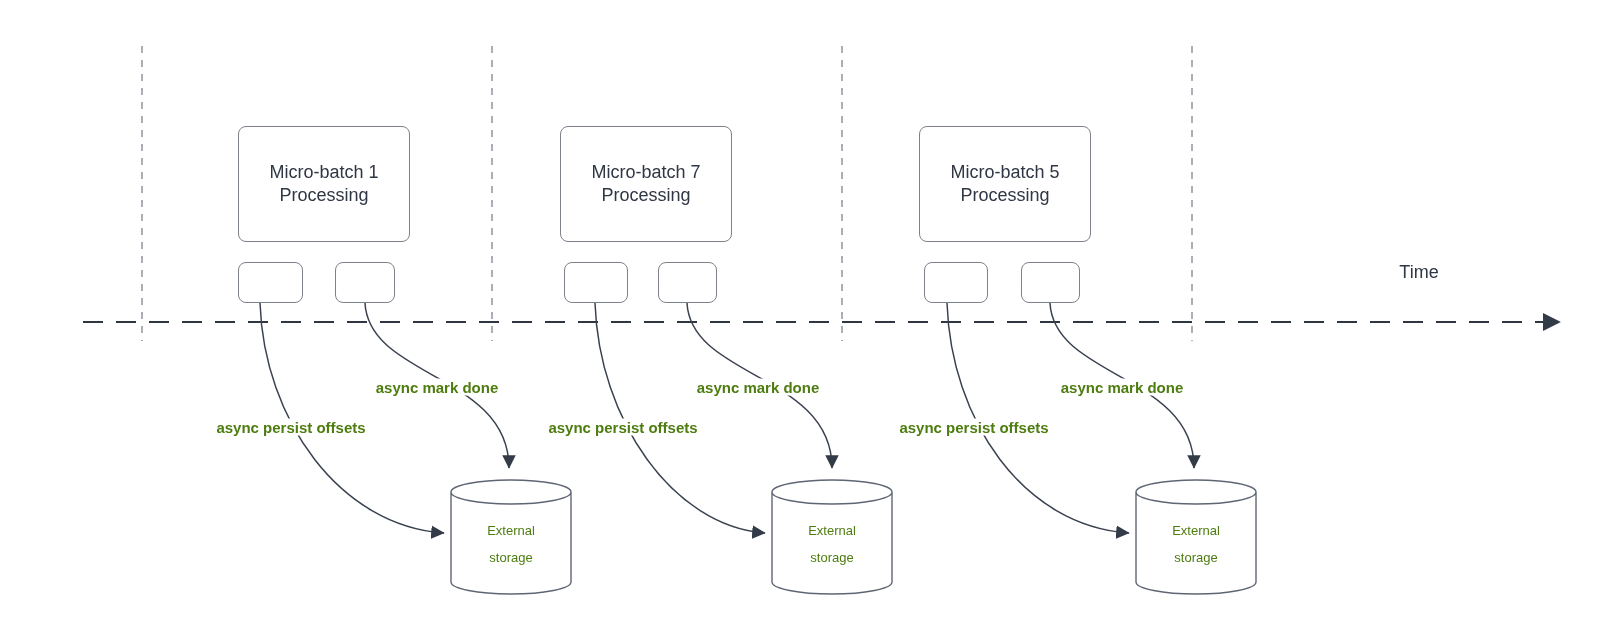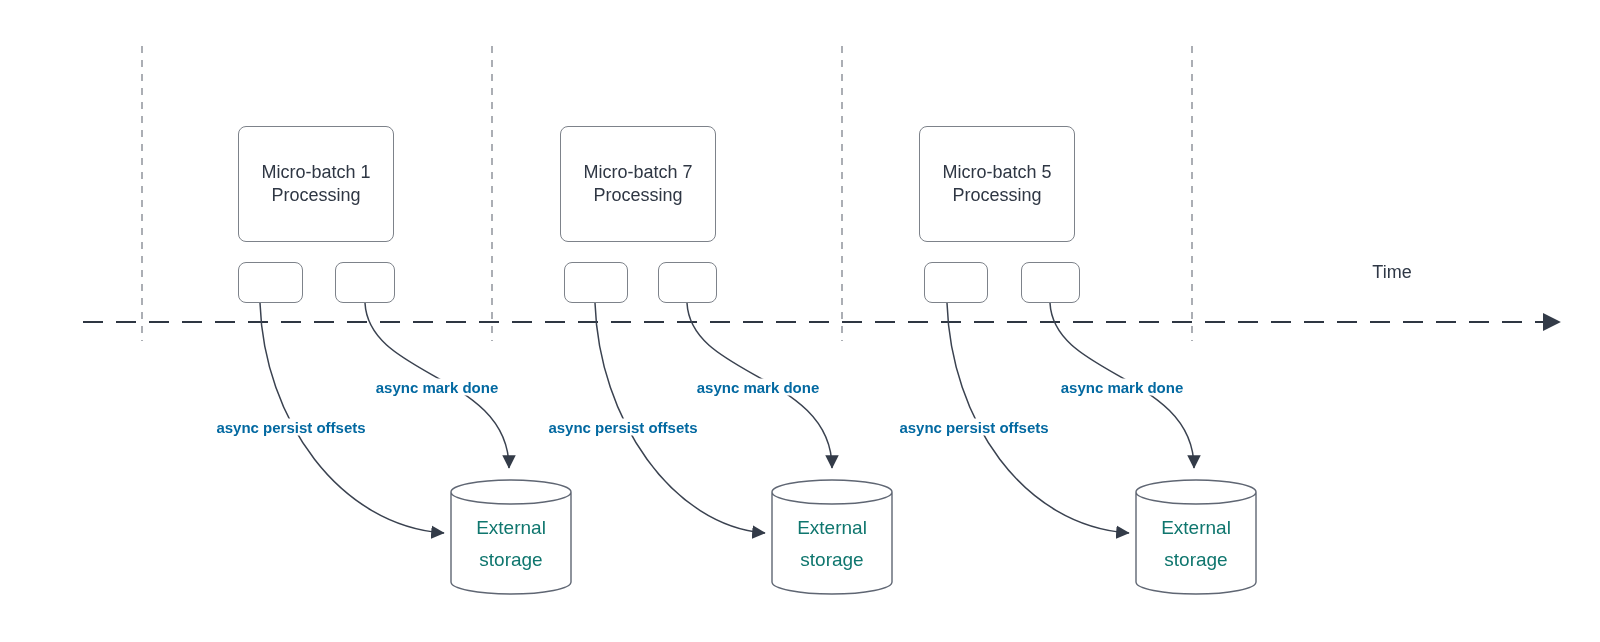--- a/index.html
+++ b/index.html
@@ -12,47 +12,48 @@
   }
   .layer{position:absolute;left:0;top:0;}
   .node{
     position:absolute;
     box-sizing:border-box;
     border:1px solid #7d828a;
     border-radius:8px;
     background:#ffffff;
   }
   .batch-box{
-    width:156px;height:116px;top:126px;
+    width:172px;height:116px;top:126px;
     display:flex;align-items:center;justify-content:center;
     text-align:center;
     font-size:18px;line-height:23px;color:#2f3744;
     white-space:pre-line;
   }
   .task-box{height:41px;top:262px;}
   .conn-label{
     position:absolute;
     transform:translate(-50%,-50%);
     background:#ffffff;
     padding:0 3px;
-    font-size:15px;font-weight:700;color:#0369a1;
+    font-size:15px;font-weight:700;color:#4d7c0f;
     white-space:nowrap;
   }
   .storage-label{
     position:absolute;
     transform:translate(-50%,-50%);
     text-align:center;
-    font-size:19px;line-height:32px;color:#0f766e;
+    font-size:13px;line-height:27px;color:#4d7c0f;
     white-space:pre-line;
   }
   .time-label{
     position:absolute;
     transform:translate(-50%,-50%);
     font-size:18px;color:#2f3846;
     white-space:nowrap;
+    margin-left:27px;
   }
 </style>
 </head>
 <body>
 
 <div class="canvas">
 
   <svg class="layer" width="1600" height="642" viewBox="0 0 1600 642">
     <defs>
       <marker id="arrow" viewBox="0 0 10 10" refX="9.5" refY="5" markerWidth="9" markerHeight="9" orient="auto-start-reverse">

